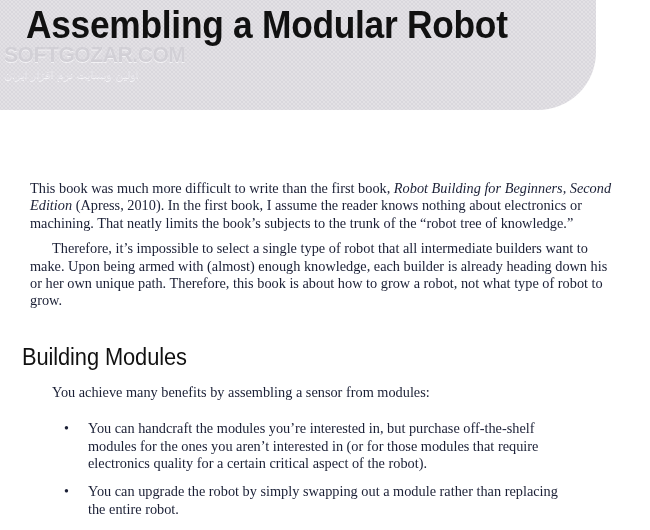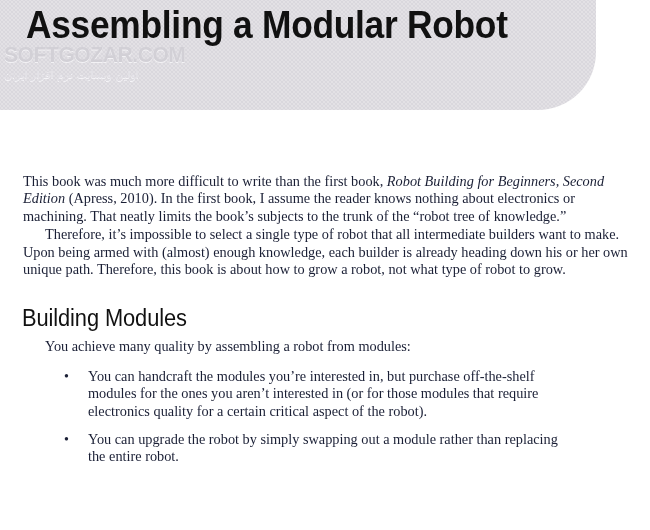--- a/index.html
+++ b/index.html
@@ -80,21 +80,21 @@
 
   
   .content {
     position: absolute;
     left: 22px;
     top: 172px;
     width: 608px;
   }
 
   p.body-para {
-    margin: 1px;
+    margin: 8px;
     font-size: 14.3px;
     line-height: 17.4px;
     text-align: left;
   }
   p.body-para .first-line-indent {
     display: inline-block;
     width: 22px;
   }
   em {
     font-style: italic;
@@ -151,21 +151,21 @@
 <div class="content">
 
   <p class="body-para"><span>This book was much more difficult to write than the first book, </span><em>Robot Building for Beginners, Second Edition</em><span> (Apress, 2010). In the first book, I assume the reader knows nothing about electronics or machining. That neatly limits the book’s subjects to the trunk of the “robot tree of knowledge.”</span></p>
 
 
   <p class="body-para"><span class="first-line-indent"></span><span>Therefore, it’s impossible to select a single type of robot that all intermediate builders want to make. Upon being armed with (almost) enough knowledge, each builder is already heading down his or her own unique path. Therefore, this book is about how to grow a robot, not what type of robot to grow.</span></p>
 
   <h2 class="section-heading">Building Modules</h2>
 
 
-  <p class="body-para"><span class="first-line-indent"></span><span>You achieve many quality by assembling a robot from modules:</span></p>
+  <p class="body-para"><span class="first-line-indent"></span><span>You achieve many benefits by assembling a sensor from modules:</span></p>
 
   <ul class="bullet-list">
     <li class="bullet-item">
       <span class="bullet-marker">•</span>
       <span>You can handcraft the modules you’re interested in, but purchase off-the-shelf modules for the ones you aren’t interested in (or for those modules that require electronics quality for a certain critical aspect of the robot).</span>
     </li>
     <li class="bullet-item">
       <span class="bullet-marker">•</span>
       <span>You can upgrade the robot by simply swapping out a module rather than replacing the entire robot.</span>
     </li>

